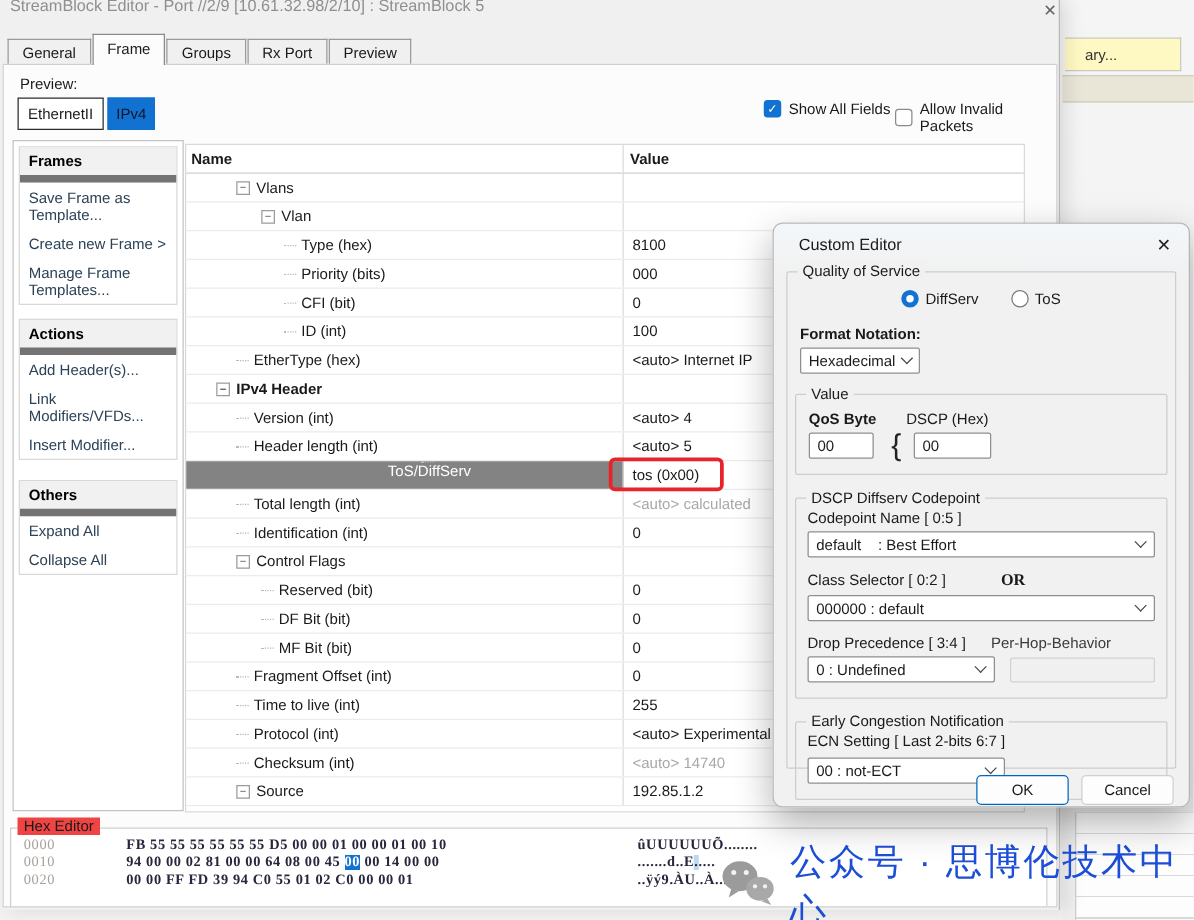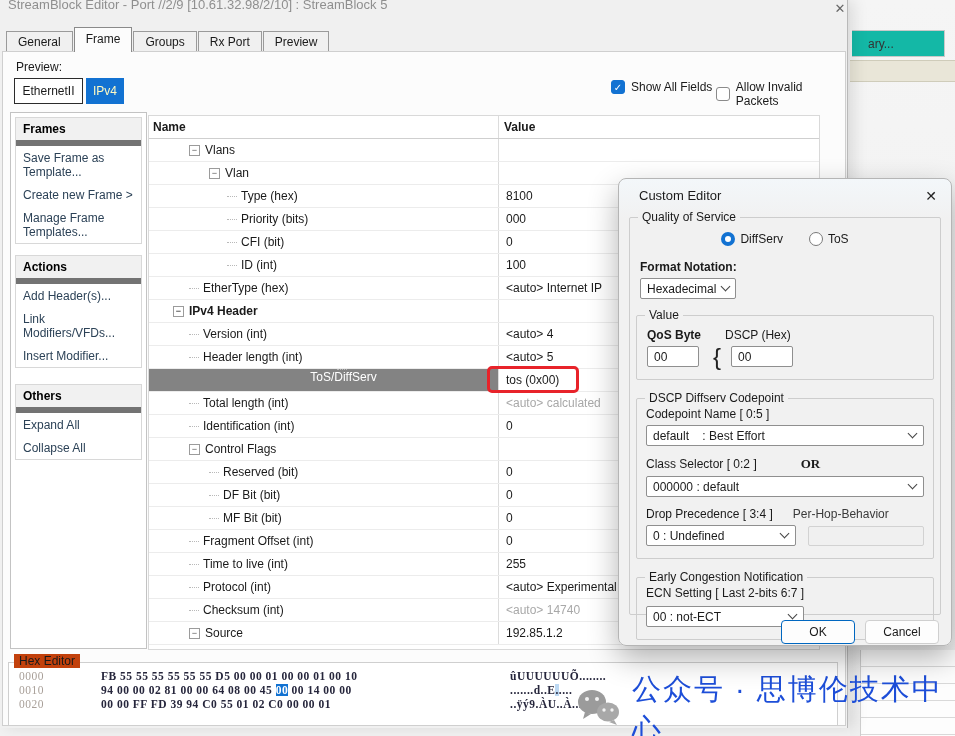--- a/index.html
+++ b/index.html
@@ -2,39 +2,39 @@
 <html><head>
 <meta charset="utf-8">
 <style>
   * { margin:0; padding:0; box-sizing:border-box; }
   html,body { width:955px; height:736px; overflow:hidden; }
   body { font-family:"Liberation Sans","DejaVu Sans",sans-serif; font-size:12px; color:#1a1a1a; background:#f2f2f2; position:relative; }
   .abs { position:absolute; }
 
   
   .bg-strip { left:850px; top:0; width:105px; height:736px; background:linear-gradient(180deg,#f5f5f5,#efefef); }
-  .bg-tab { left:852px; top:30px; width:93px; height:27px; background:#14b8a6; border:1px solid #c9c9c9; border-left:none; padding:6px 0 0 16px; color:#333; }
+  .bg-tab { left:852px; top:30px; width:93px; height:27px; background:#fef9c3; border:1px solid #c9c9c9; border-left:none; padding:6px 0 0 16px; color:#333; }
   .bg-beige { left:850px; top:60px; width:105px; height:22px; background:#e9e6d8; border-top:1px solid #cfccba; border-bottom:1px solid #cfccba; }
   .bg-rows { left:860px; top:650px; width:95px; height:86px; background:repeating-linear-gradient(180deg,#fdfdfd 0 16px,#d9d9d9 16px 17px); border-left:1px solid #cfcfcf; }
 
   
   .window { left:0; top:0; width:848px; height:728px; background:#f0f0f0; border-right:1px solid #b9b9b9; box-shadow:6px 0 14px rgba(0,0,0,.10); }
   .titlebar { left:0; top:0; width:848px; height:28px; }
   .title-text { left:8px; top:-3px; color:#8f8f8f; font-size:13px; white-space:nowrap; }
   .win-close { left:832px; top:1px; width:16px; height:16px; color:#666; font-size:13px; text-align:center; cursor:default; }
 
   
   .tabbar { left:6px; top:29px; height:23px; display:flex; align-items:flex-end; }
   .tab { border:1px solid #9a9a9a; border-bottom:none; background:#f0f0f0; padding:3px 11px 4px; margin-right:1px; height:21px; }
   .tab.active { background:#fcfcfc; height:25px; padding-top:4px; position:relative; z-index:3; border-color:#8a8a8a; }
   .tabpage { left:2px; top:51px; width:844px; height:675px; background:#fcfcfc; border:1px solid #cfcfcf; }
 
   .preview-label { left:16px; top:60px; }
   .btn-eth { left:14px; top:78px; width:69px; height:26px; background:#fff; border:1px solid #2b2b2b; display:flex; align-items:center; justify-content:center; }
-  .btn-ipv4 { left:86px; top:78px; width:38px; height:26px; background:#1272d2; color:#fef9c3; border:1px solid #1272d2; display:flex; align-items:center; justify-content:center; }
+  .btn-ipv4 { left:86px; top:78px; width:38px; height:26px; background:#1272d2; color:#0f172a; border:1px solid #1272d2; display:flex; align-items:center; justify-content:center; }
 
   .chk-row { display:flex; align-items:center; gap:6px; }
   .chk { width:14px; height:14px; border-radius:3px; border:1px solid #8a8a8a; background:#fff; display:flex; align-items:center; justify-content:center; font-size:10px; color:#fff; }
   .chk.on { background:#1272d2; border-color:#1272d2; }
   .chk1 { left:611px; top:80px; } .chk2 { left:716px; top:80px; }
 
   
   .sidebar { left:10px; top:112px; width:137px; height:537px; background:#fff; border:1px solid #c3c3c3; padding:4px; }
   .sb-box { border:1px solid #d8d8d8; margin-bottom:11px; }
   .sb-box.gap { margin-top:16px; }
@@ -51,21 +51,21 @@
   .exp { width:11px; height:11px; border:1px solid #9b9b9b; background:#fff; color:#555; font-size:9px; line-height:8px; text-align:center; margin-right:5px; flex:none; }
   .dash { width:10px; border-top:1px dotted #b9b9b9; margin-right:4px; flex:none; }
   .pl1 { padding-left:24px; } .pl2 { padding-left:40px; } .pl3 { padding-left:60px; } .pl4 { padding-left:78px; }
   .bold { font-weight:bold; }
   .muted { color:#a8a8a8; }
   .hl .tname { background:#838383; color:#fff;flex-direction:column; }
   .redbox { left:487px; top:366px; width:92px; height:27px; border:3px solid #e8232a; border-radius:5px; z-index:5; }
 
   
   .hexbox { left:8px; top:662px; width:830px; height:64px; border:1px solid #cfcfcf; background:#fff; padding:6px 0 0 10px; }
-  .hexbox-label { left:14px; top:654px; background:#c2410c; padding:0 5px; z-index:2; }
+  .hexbox-label { left:14px; top:654px; background:#ef4444; padding:0 5px; z-index:2; }
   .hexline { display:flex; font-family:Liberation Serif, serif; font-size:11.5px; line-height:14px; letter-spacing:.5px;gap:40px; }
   .hoff { width:42px; color:#a89f98; flex:none; }
   .hbytes { width:335px; color:#26263c; font-weight:bold; flex:none; white-space:pre; }
   .hascii { margin-left:34px; color:#26263c; font-weight:bold; white-space:pre; }
   .hsel { background:#1272d2; color:#fff; }
   .hselA { background:#bcd8f2; }
 
   
   .dialog { left:618px; top:178px; width:334px; height:468px; background:linear-gradient(180deg,#f3f7fa 0,#f1f1f1 40px); border:1px solid #b5b5b5; border-radius:8px; box-shadow:0 12px 30px rgba(0,0,0,.30); z-index:10; padding:9px 8px 8px; }
   .dlg-title { font-size:13px; color:#1a1a1a; padding-left:12px; }

